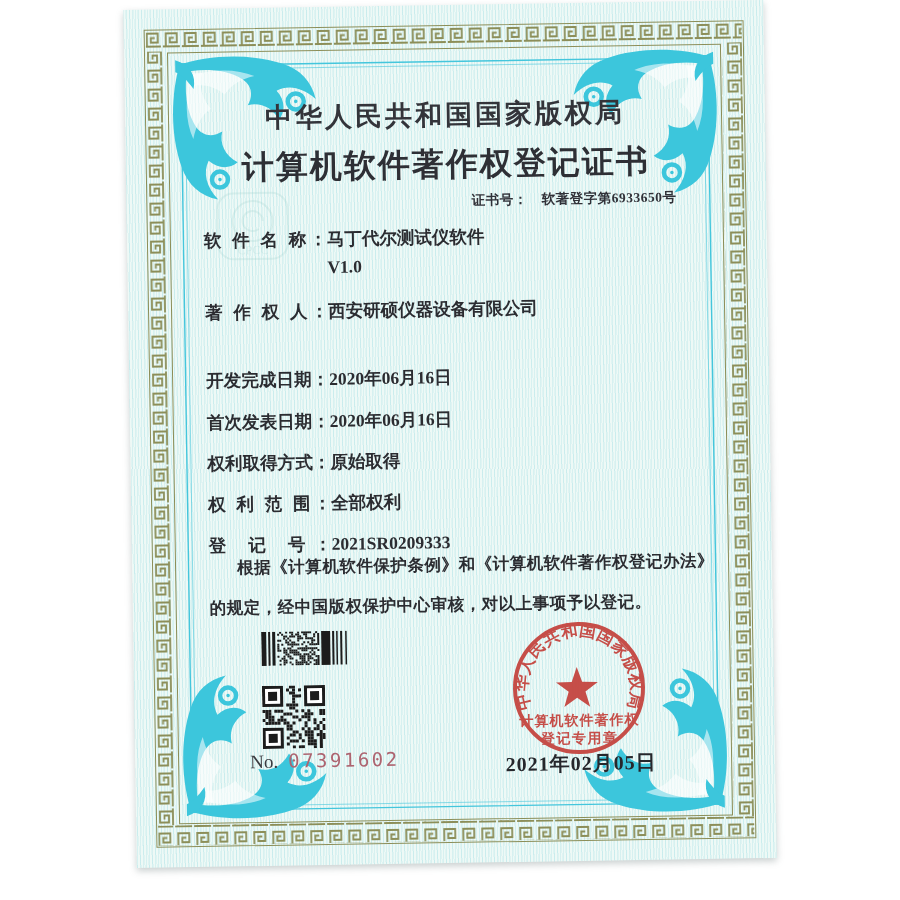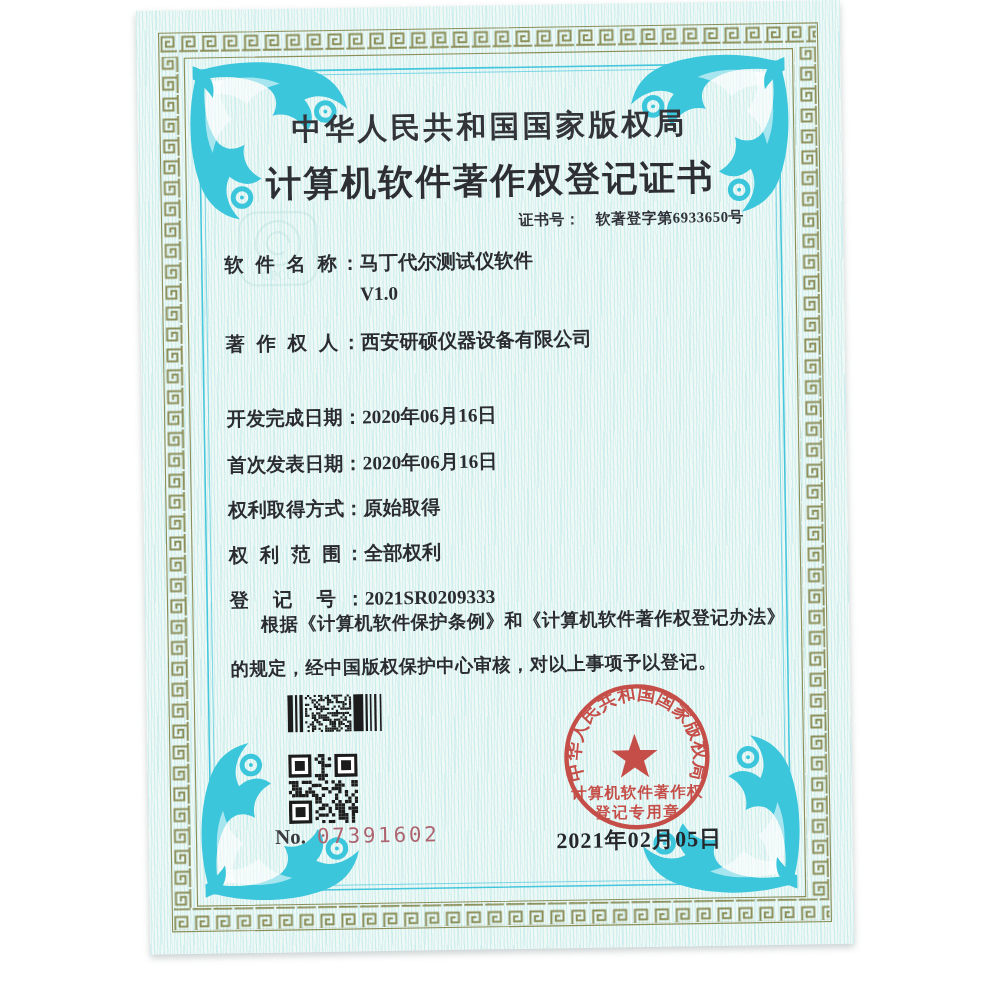--- a/index.html
+++ b/index.html
@@ -39,21 +39,21 @@
   .frow .val2{margin-left:123px;}
   .statement{
     position:absolute;left:77px;top:540px;width:505px;
     font-size:16.5px;font-weight:bold;color:#2b2c31;line-height:40px;
     text-indent:1.7em;letter-spacing:.5px;text-align:justify;
   }
   
   .barcode{position:absolute;left:128px;top:624px;width:88px;height:34px;}
   .qr{position:absolute;left:128px;top:678px;width:63px;height:63px;}
   .serial{position:absolute;left:115px;top:742px;font-size:19px;white-space:nowrap;}
-  .serial .no-lab{color:#3a3b40;font-weight:bold;}
+  .serial .no-lab{color:#3a3b40;font-weight:normal;}
   .serial .no-num{
     color:#ad6470;font-family:"DejaVu Sans Mono",monospace;
     letter-spacing:2.5px;margin-left:10px;font-size:19px;
   }
   
   .seal{position:absolute;left:370px;top:610px;opacity:.93;}
   .seal text{font-family:"Liberation Serif","DejaVu Serif",serif;font-weight:bold;}
   .issue-date{
     position:absolute;left:346px;top:747px;width:200px;text-align:center;
     font-size:20px;font-weight:bold;color:#26272c;letter-spacing:1px;white-space:nowrap;

